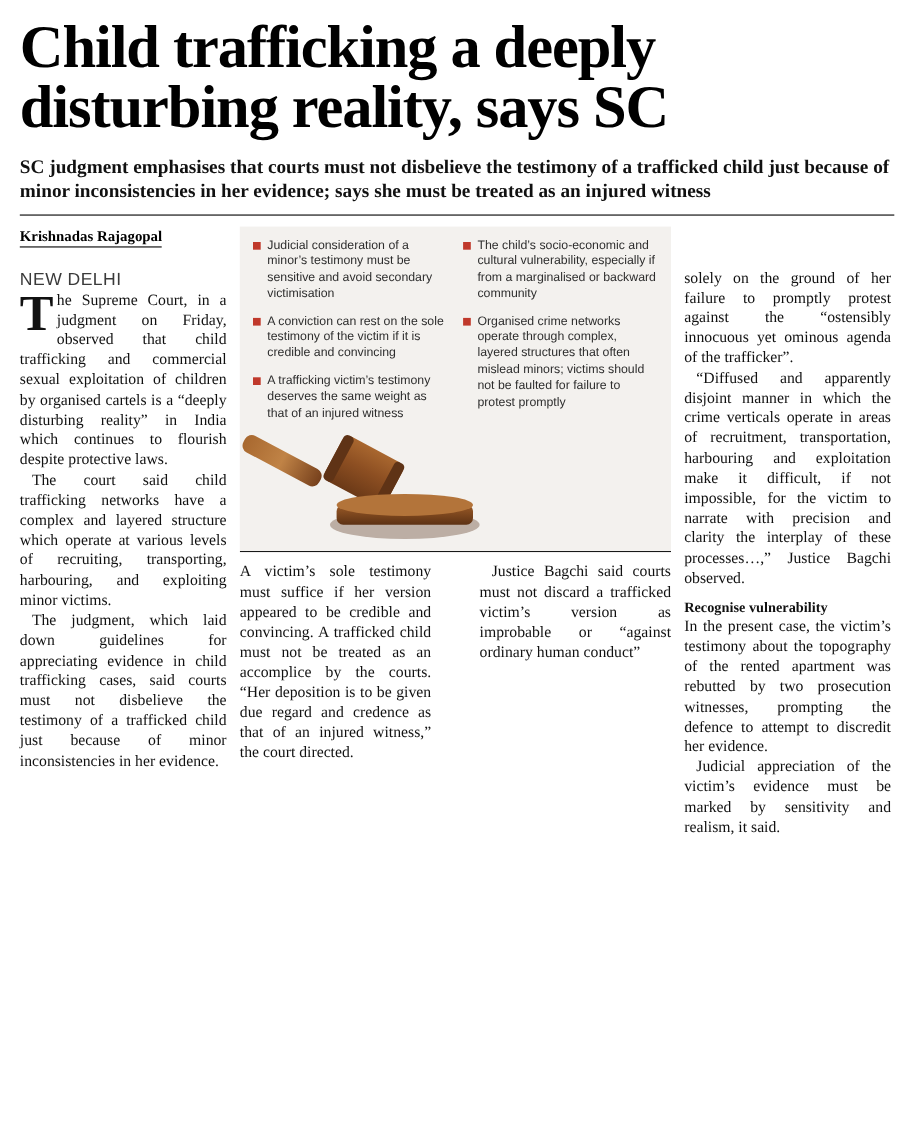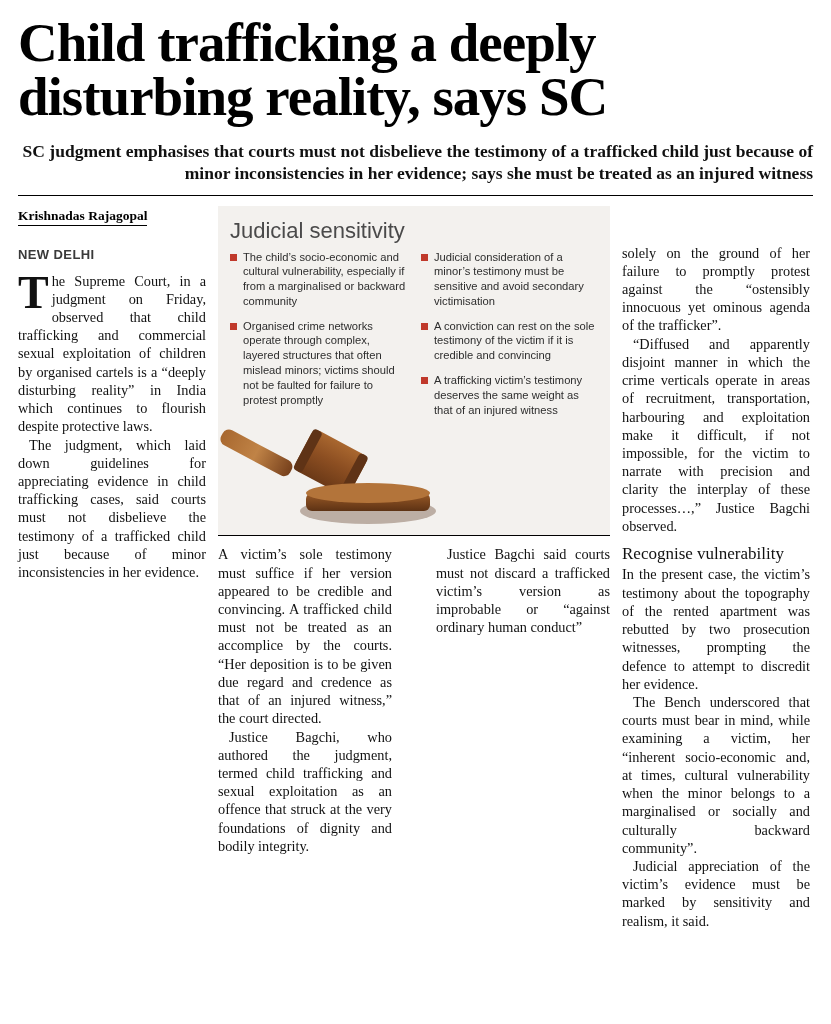--- a/index.html
+++ b/index.html
@@ -34,21 +34,20 @@
     padding: 0 4px;
   }
   .subhead {
     font-family: "Liberation Serif", serif;
     font-weight: bold;
     font-size: 17.5px;
     line-height: 1.28;
     color: #111111;
     margin: 16px 4px 0 4px;
     padding-bottom: 10px;
-    text-align: right;
   }
   .rule-under-sub {
     border-bottom: 1px solid #000000;
     margin: 0 4px 0 4px;
   }
   
   .cols {
     display: flex;
     margin-top: 10px;
     padding: 0 4px;
@@ -65,25 +64,23 @@
     font-weight: bold;
     font-size: 13.5px;
     color: #000;
     border-bottom: 1px solid #000;
     display: inline-block;
     padding-bottom: 1px;
     margin-bottom: 21px;
   }
   .dateline {
     font-family: "Liberation Sans", sans-serif;
-    font-size: 13px;
+    font-size: 16px;
     letter-spacing: 0.4px;
     color: #3a3a3a;
-    margin-bottom: 10px;
-    font-weight: bold;
   }
   p.body {
     font-family: "Liberation Serif", serif;
     font-size: 14.3px;
     line-height: 1.275;
     text-align: justify;
     margin: 0;
     text-indent: 11px;
     hyphens: auto;
     -webkit-hyphens: auto;
@@ -96,22 +93,22 @@
     float: left;
     font-family: "Liberation Serif", serif;
     font-weight: bold;
     font-size: 46px;
     line-height: 36px;
     padding: 2px 3px 0 0;
     margin-top: 1px;
   }
   .subhead-inline {
     font-family: "Liberation Serif", serif;
-    font-weight: normal;
-    font-size: 17px;
+    font-weight: bold;
+    font-size: 13px;
     line-height: 1.2;
     margin: 9px 0 1px 0;
   }
   
   .graphic {
     width: 392px;
     margin-top: 0;
     background: #f3f1ee;
     position: relative;
     overflow: hidden;
@@ -199,52 +196,52 @@
   <div class="subhead">SC judgment emphasises that courts must not disbelieve the testimony of a trafficked child just because of minor inconsistencies in her evidence; says she must be treated as an injured witness</div>
   <div class="rule-under-sub"></div>
 
   <div class="cols">
 
     <div class="col col1">
       <div class="byline">Krishnadas Rajagopal</div>
       <div class="dateline">NEW DELHI</div>
 
       <p class="body first dropcap-para"><span class="dropcap">T</span><span>he Supreme Court, in a judgment on Friday, observed that child trafficking and commercial sexual exploitation of children by organised cartels is a “deeply disturbing reality” in India which continues to flourish despite protective laws.</span></p>
+      <p class="body">The court said child trafficking networks have a complex and layered structure which operate at various levels of recruiting, transporting, harbouring, and exploiting minor victims.</p>
       <p class="body">The judgment, which laid down guidelines for appreciating evidence in child trafficking cases, said courts must not disbelieve the testimony of a trafficked child just because of minor inconsistencies in her evidence.</p>
     </div>
 
     <div class="mid-wrap">
 
       <div class="graphic">
         <div class="graphic-inner">
-          <div class="g-title">Judicial sensitivity</div>
 
           <div class="g-cols">
             <div class="g-col">
               <div class="g-item">
                 <div class="g-bullet"></div>
-                <div class="g-text">The child’s socio-economic and cultural vulnerability, especially if from a marginalised or backward community</div>
-              </div>
-              <div class="g-item">
-                <div class="g-bullet"></div>
-                <div class="g-text">Organised crime networks operate through complex, layered structures that often mislead minors; victims should not be faulted for failure to protest promptly</div>
+                <div class="g-text">Judicial consideration of a minor’s testimony must be sensitive and avoid secondary victimisation</div>
+              </div>
+              <div class="g-item">
+                <div class="g-bullet"></div>
+                <div class="g-text">A conviction can rest on the sole testimony of the victim if it is credible and convincing</div>
+              </div>
+              <div class="g-item">
+                <div class="g-bullet"></div>
+                <div class="g-text">A trafficking victim’s testimony deserves the same weight as that of an injured witness</div>
               </div>
             </div>
             <div class="g-col">
               <div class="g-item">
                 <div class="g-bullet"></div>
-                <div class="g-text">Judicial consideration of a minor’s testimony must be sensitive and avoid secondary victimisation</div>
-              </div>
-              <div class="g-item">
-                <div class="g-bullet"></div>
-                <div class="g-text">A conviction can rest on the sole testimony of the victim if it is credible and convincing</div>
-              </div>
-              <div class="g-item">
-                <div class="g-bullet"></div>
-                <div class="g-text">A trafficking victim’s testimony deserves the same weight as that of an injured witness</div>
+                <div class="g-text">The child’s socio-economic and cultural vulnerability, especially if from a marginalised or backward community</div>
+              </div>
+              <div class="g-item">
+                <div class="g-bullet"></div>
+                <div class="g-text">Organised crime networks operate through complex, layered structures that often mislead minors; victims should not be faulted for failure to protest promptly</div>
               </div>
             </div>
           </div>
         </div>
 
         <div class="gavel-wrap">
           <svg class="gavel-svg" viewBox="0 0 250 130">
             <defs>
               <linearGradient id="wood" x1="0" y1="0" x2="0" y2="1">
                 <stop offset="0%" stop-color="#a9672f"></stop>
@@ -276,31 +273,29 @@
           </svg>
           <div class="g-fade"></div>
         </div>
 
         <div class="graphic-bottom-rule"></div>
       </div>
 
       <div class="under-graphic">
         <div class="ug-col left">
           <p class="body first">A victim’s sole testimony must suffice if her version appeared to be credible and convincing. A trafficked child must not be treated as an accomplice by the courts. “Her deposition is to be given due regard and credence as that of an injured witness,” the court directed.</p>
-          <p class="body">Justice Bagchi, who authored the judgment, termed child trafficking and sexual exploitation as an offence that struck at the very foundations of dignity and bodily integrity.</p>
         </div>
         <div class="ug-col right">
           <p class="body">Justice Bagchi said courts must not discard a trafficked victim’s version as improbable or “against ordinary human conduct”</p>
         </div>
       </div>
     </div>
 
     <div class="col col4">
       <p class="body first">solely on the ground of her failure to promptly protest against the “ostensibly innocuous yet ominous agenda of the trafficker”.</p>
       <p class="body">“Diffused and apparently disjoint manner in which the crime verticals operate in areas of recruitment, transportation, harbouring and exploitation make it difficult, if not impossible, for the victim to narrate with precision and clarity the interplay of these processes…,” Justice Bagchi observed.</p>
       <div class="subhead-inline">Recognise vulnerability</div>
       <p class="body first">In the present case, the victim’s testimony about the topography of the rented apartment was rebutted by two prosecution witnesses, prompting the defence to attempt to discredit her evidence.</p>
-      <p class="body">The Bench underscored that courts must bear in mind, while examining a victim, her “inherent socio-economic and, at times, cultural vulnerability when the minor belongs to a marginalised or socially and culturally backward community”.</p>
       <p class="body">Judicial appreciation of the victim’s evidence must be marked by sensitivity and realism, it said.</p>
     </div>
 
   </div>
 </div>
 
 </body></html>

